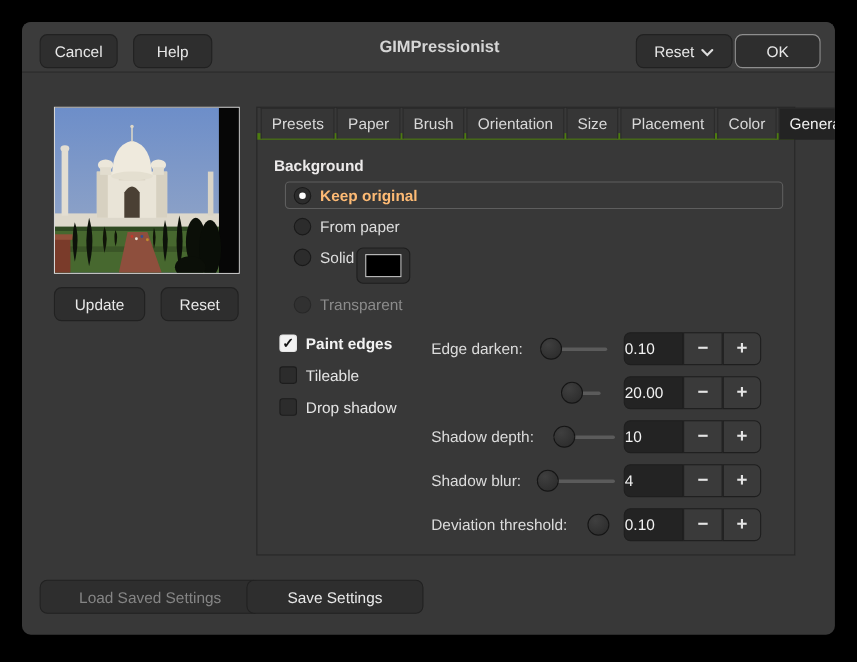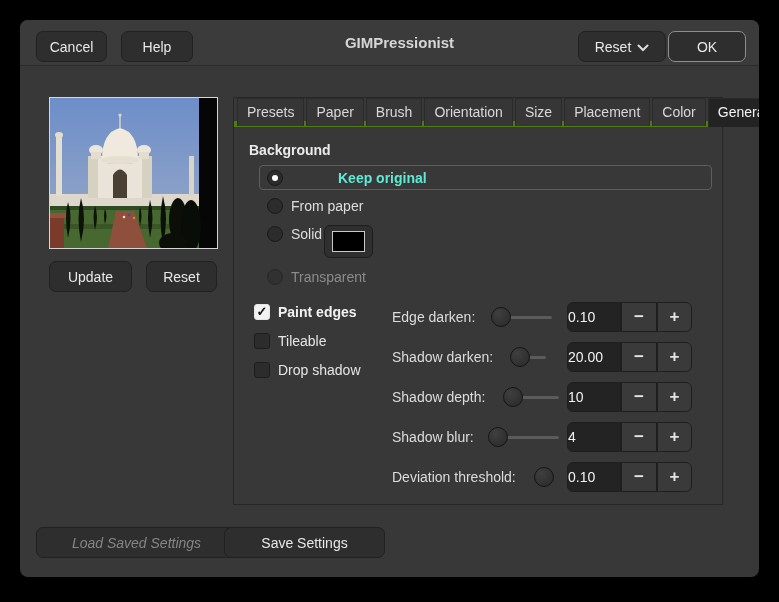--- a/index.html
+++ b/index.html
@@ -34,21 +34,21 @@
   
   .focus-row { position:absolute; left:25px; top:67px; width:453px; height:25px;
     border:1px solid #5e5e5e; border-radius:4px; display:flex; align-items:center; }
   .radio-row { position:absolute; display:flex; align-items:center; height:22px; }
   .radio { width:16px; height:16px; border-radius:50%; background:#2c2c2c;
     border:1px solid #1a1a1a; margin-right:8px; position:relative; flex:0 0 auto; }
   .radio.selected::after { content:""; position:absolute; left:4px; top:4px; width:6px;
     height:6px; border-radius:50%; background:#ffffff; }
   .radio.disabled { opacity:.55; }
   .radio-label { font-size:14px; color:#dedede; }
-  .radio-label.bold { font-weight:bold; color:#5eead4;margin-left:47px; }
+  .radio-label.bold { font-weight:bold; color:#fdba74; }
   .radio-label.dim { color:#8b8b8b; }
   .color-btn { position:absolute; left:90px; top:127px; width:49px; height:33px;
     background:#2f2f2f; border:1px solid #1e1e1e; border-radius:6px;
     display:flex; align-items:center; justify-content:center; }
   .color-swatch { width:33px; height:21px; background:#000; border:1px solid #c9c9c9; }
   
   .check-row { position:absolute; left:20px; display:flex; align-items:center; height:20px; }
   .check { width:16px; height:16px; border-radius:3px; background:#2c2c2c;
     border:1px solid #1d1d1d; margin-right:8px; display:flex; align-items:center;
     justify-content:center; flex:0 0 auto; }
@@ -196,21 +196,20 @@
 
       <div class="slider-row" style="top:204px;">
         <span class="slider-label">Edge darken:</span>
         <span class="track" style="left:257px; width:61px;"></span>
         <span class="knob" style="left:257px;"></span>
         <div class="spin-value">0.10</div>
         <div class="spin-btn spin-minus">−</div>
         <div class="spin-btn spin-plus">+</div>
       </div>
       <div class="slider-row" style="top:244px;">
-        <span class="slider-label">Shadow darken:</span>
         <span class="track" style="left:276px; width:36px;"></span>
         <span class="knob" style="left:276px;"></span>
         <div class="spin-value">20.00</div>
         <div class="spin-btn spin-minus">−</div>
         <div class="spin-btn spin-plus">+</div>
       </div>
       <div class="slider-row" style="top:284px;">
         <span class="slider-label">Shadow depth:</span>
         <span class="track" style="left:269px; width:56px;"></span>
         <span class="knob" style="left:269px;"></span>
@@ -228,17 +227,17 @@
       </div>
       <div class="slider-row" style="top:364px;">
         <span class="slider-label">Deviation threshold:</span>
         <span class="knob" style="left:300px;"></span>
         <div class="spin-value">0.10</div>
         <div class="spin-btn spin-minus">−</div>
         <div class="spin-btn spin-plus">+</div>
       </div>
     </div>
 
-    <button class="btn disabled" style="left:16px; top:507px; width:201px;font-style:italic;">Load Saved Settings</button>
+    <button class="btn disabled" style="left:16px; top:507px; width:201px;">Load Saved Settings</button>
     <button class="btn" style="left:204px; top:507px; width:161px;">Save Settings</button>
 
   </div>
 </div>
 
 </body></html>

